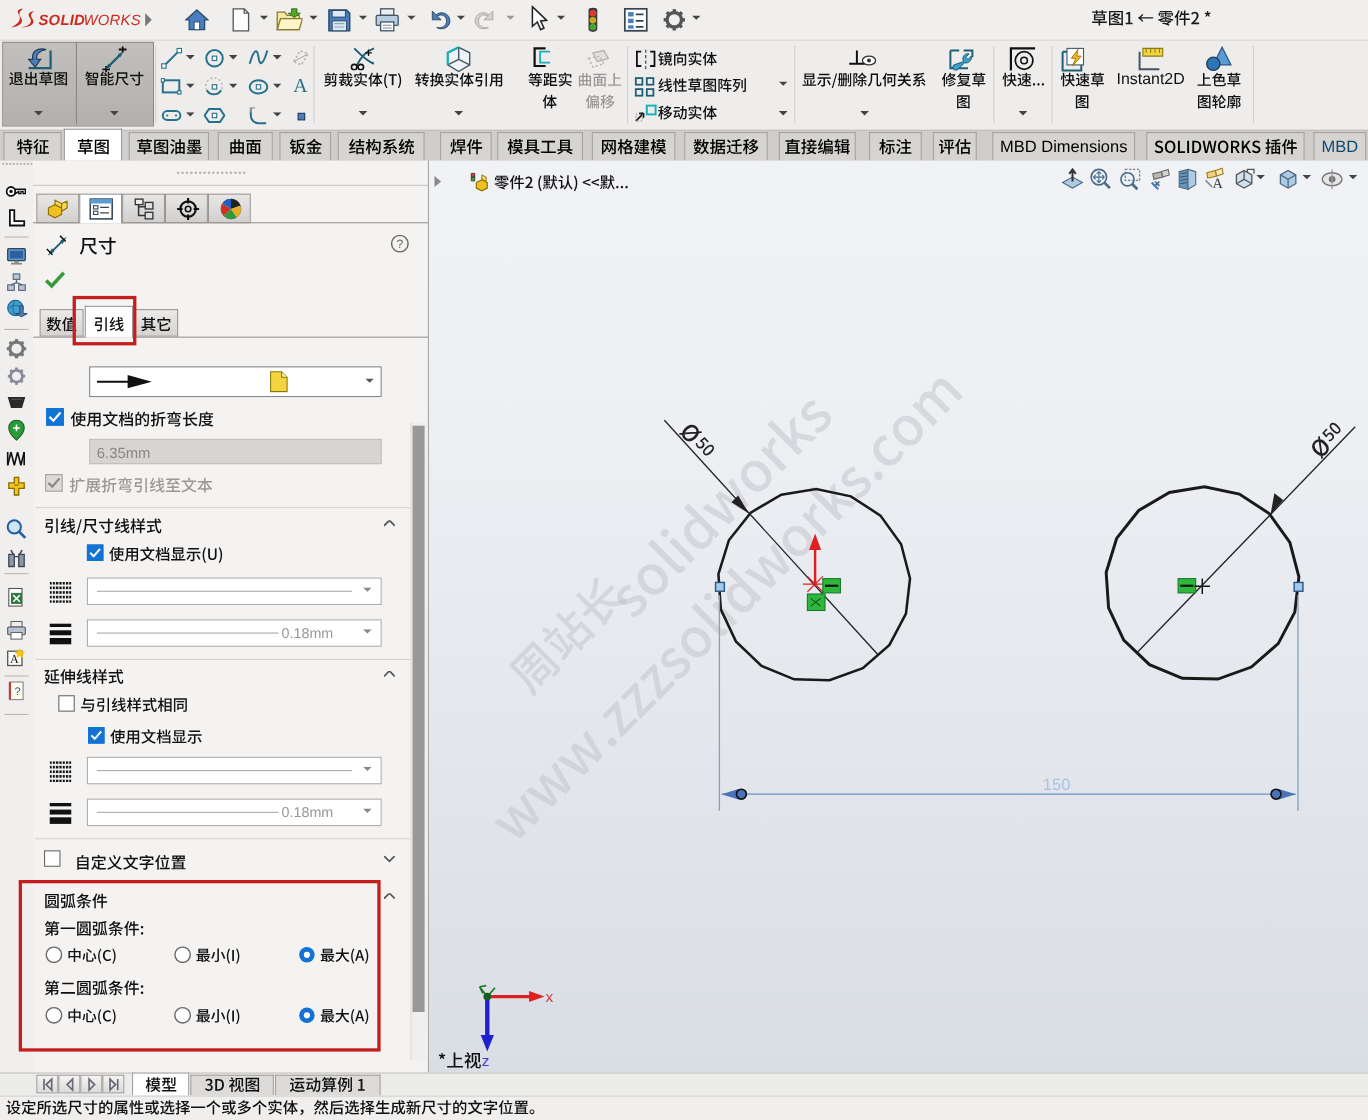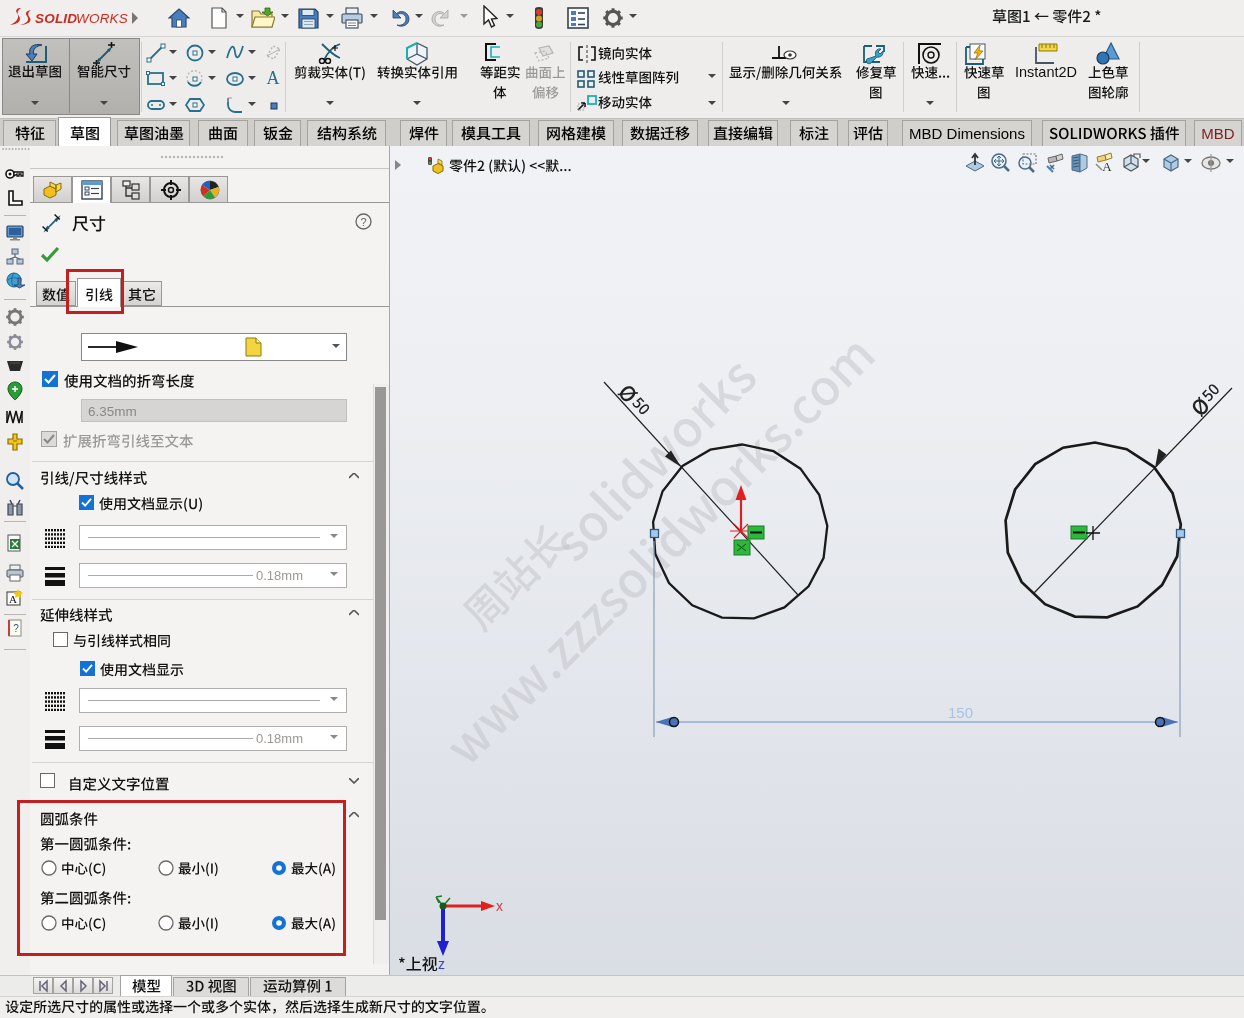--- a/index.html
+++ b/index.html
@@ -674,21 +674,21 @@
     <use href="#g44" x="2229"></use>
     <use href="#g57" x="2928"></use>
     <use href="#g4f" x="3822"></use>
     <use href="#g52" x="4576"></use>
     <use href="#g4b" x="5232"></use>
     <use href="#g53" x="5896"></use>
     <use href="#g63d2" x="6729"></use>
     <use href="#g4ef6" x="7729"></use>
   </svg>
 <div style="position:absolute;left:1194px;top:120px;width:48px;height:26px;background:#d6d4d1;border:1px solid #a5a3a0;border-bottom:none;box-sizing:border-box;"></div>
-<div style="position:absolute;left:1218.0px;top:126.3px;font-size:15px;color:#7f1d1d;font-weight:normal;line-height:1;white-space:nowrap;transform:translateX(-50%);">MBD</div>
+<div style="position:absolute;left:1218.0px;top:126.3px;font-size:15px;color:#0c4a6e;font-weight:normal;line-height:1;white-space:nowrap;transform:translateX(-50%);">MBD</div>
 <div style="position:absolute;left:0;top:146px;width:30px;height:829px;background:#f0efee;border-right:1px solid #dddbd9;"></div>
 <svg style="position:absolute;left:0px;top:147px" width="30" height="5">
     <circle cx="3.0" cy="2" r="1" fill="#b5b3b1"></circle>
     <circle cx="6.2" cy="2" r="1" fill="#b5b3b1"></circle>
     <circle cx="9.4" cy="2" r="1" fill="#b5b3b1"></circle>
     <circle cx="12.6" cy="2" r="1" fill="#b5b3b1"></circle>
     <circle cx="15.8" cy="2" r="1" fill="#b5b3b1"></circle>
     <circle cx="19.0" cy="2" r="1" fill="#b5b3b1"></circle>
     <circle cx="22.2" cy="2" r="1" fill="#b5b3b1"></circle>
     <circle cx="25.4" cy="2" r="1" fill="#b5b3b1"></circle>

